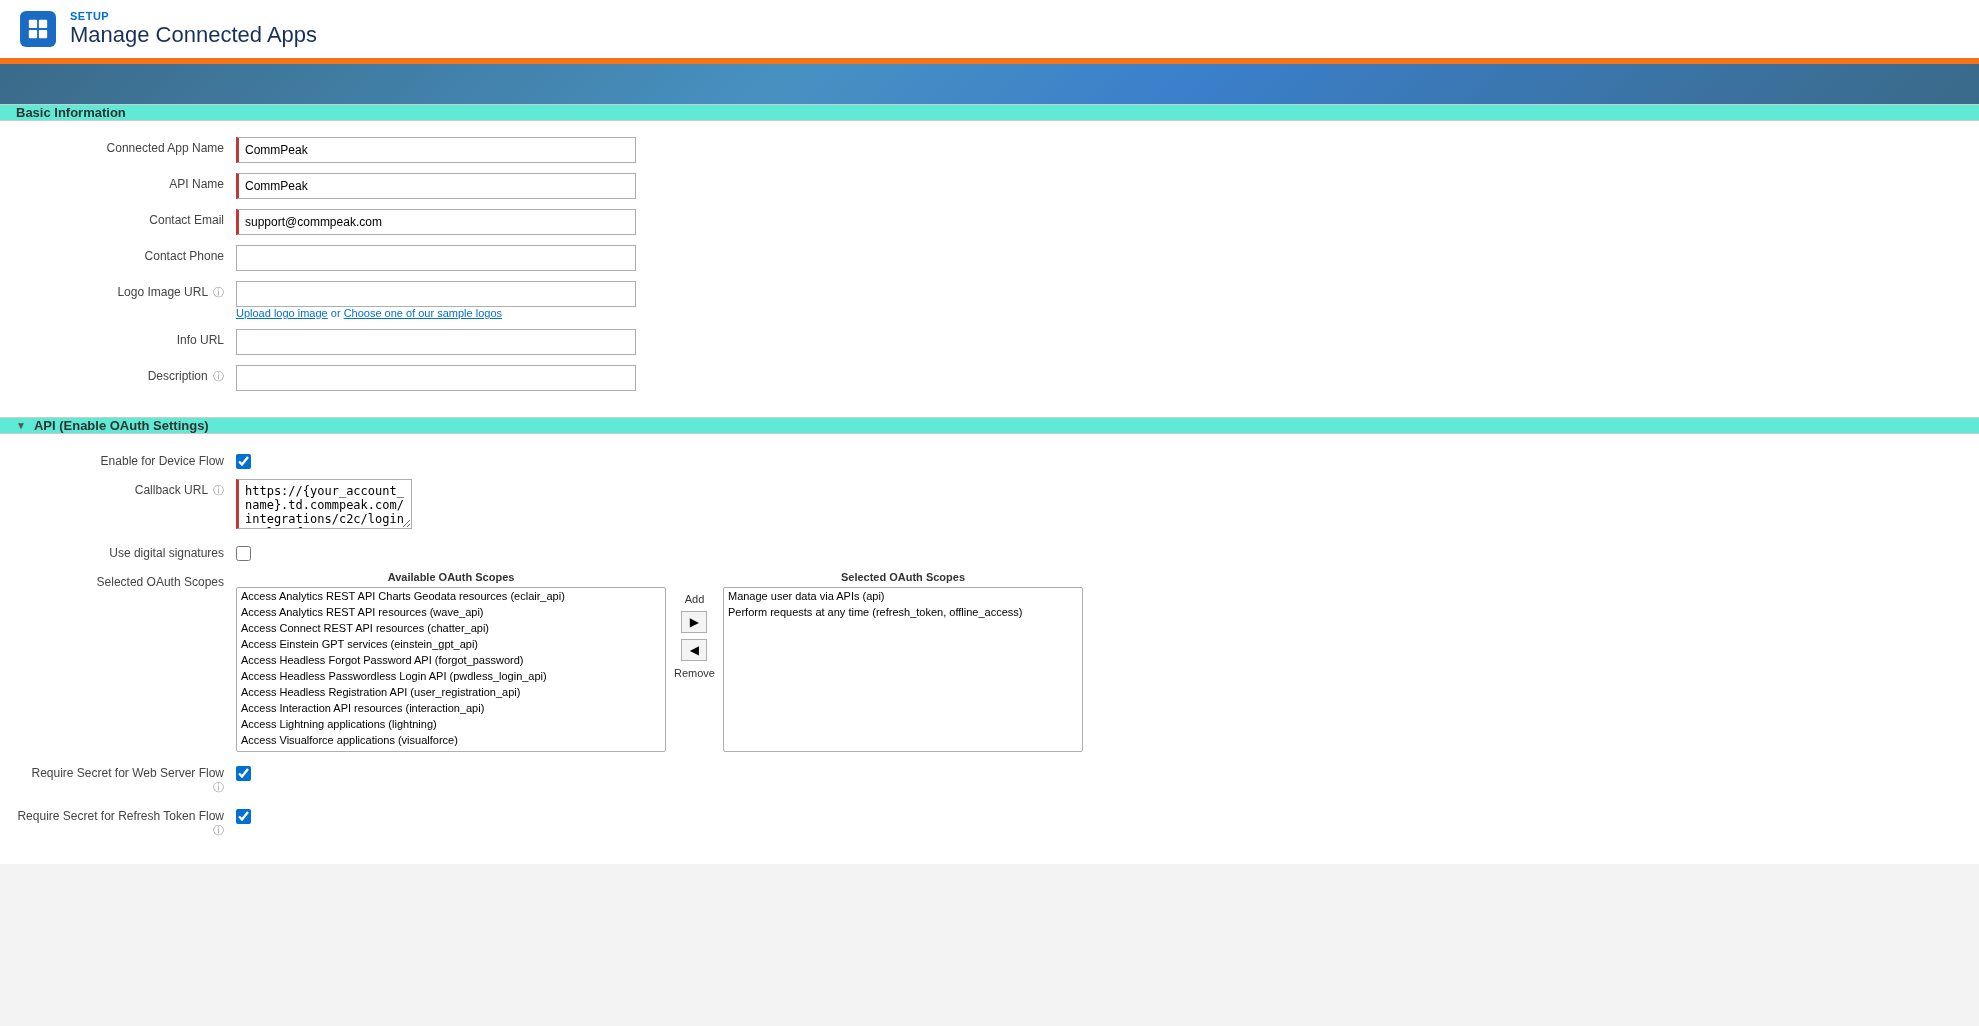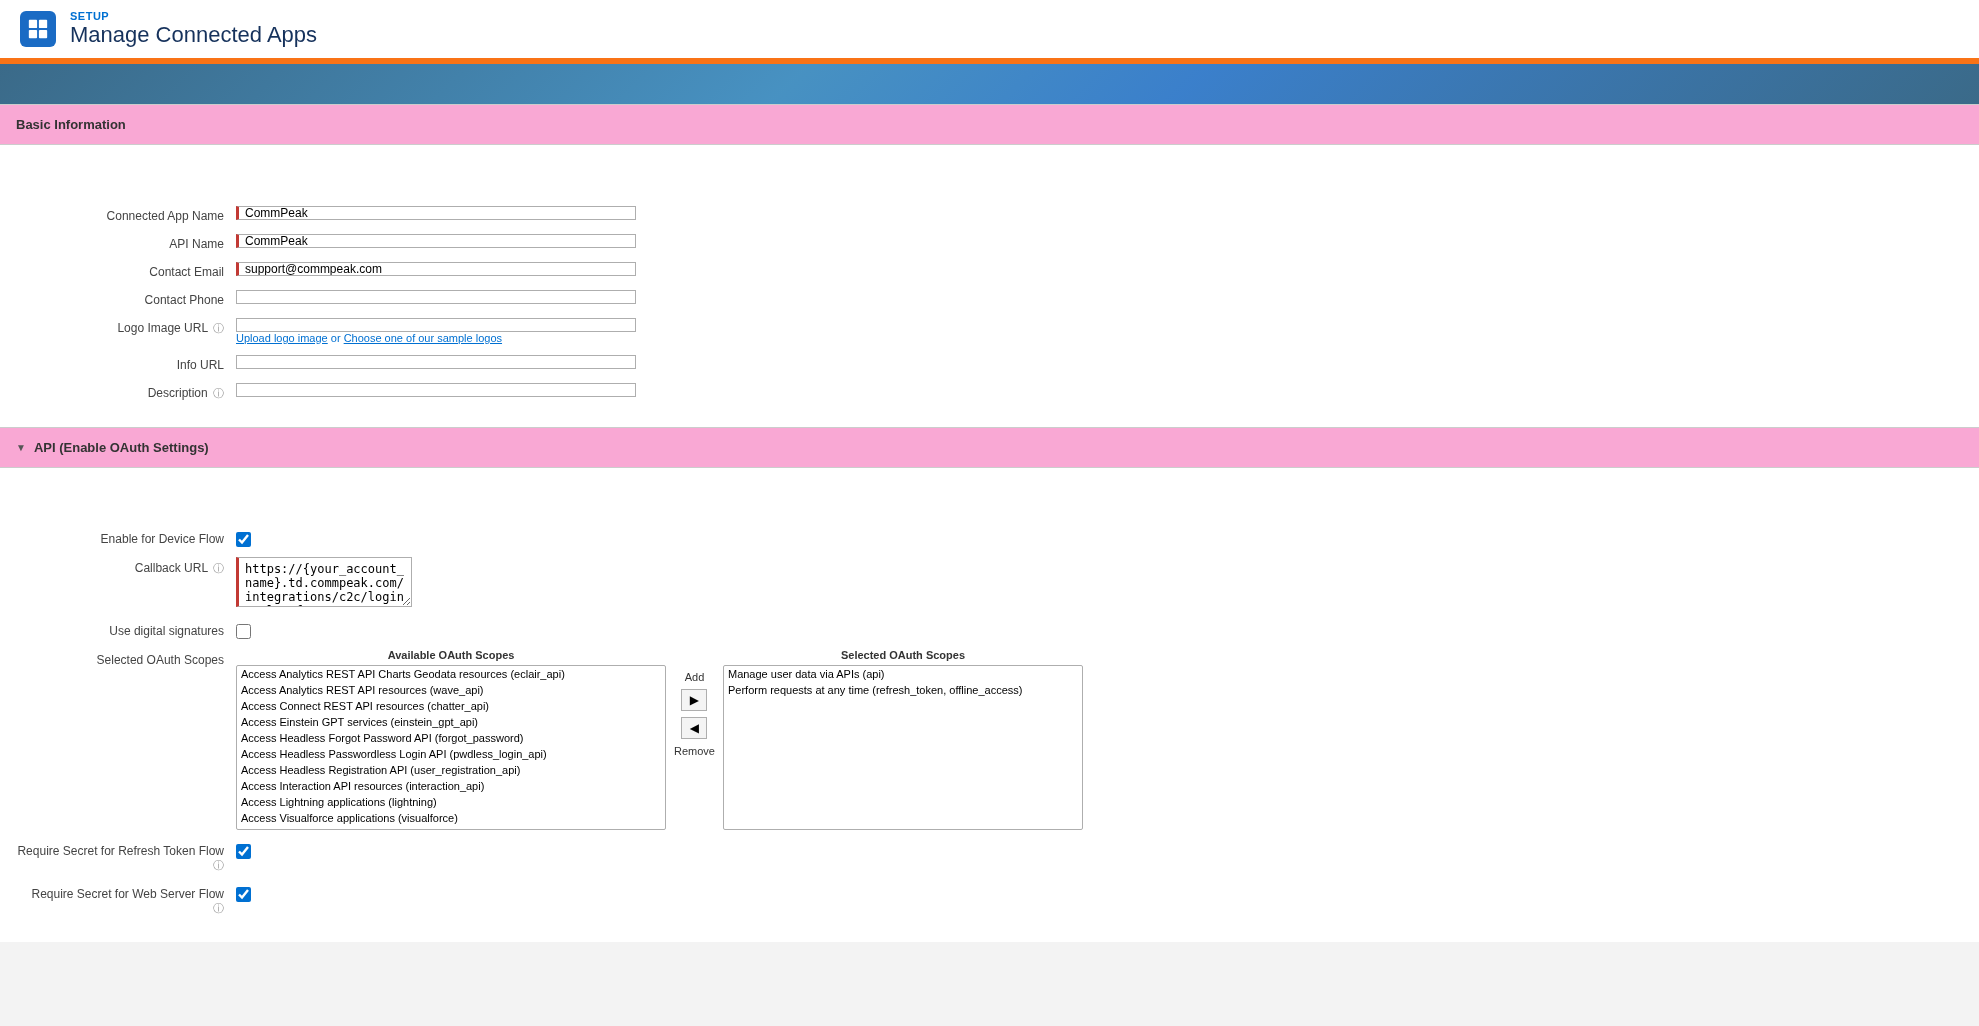--- a/index.html
+++ b/index.html
@@ -41,39 +41,38 @@
       background: linear-gradient(135deg, #1a5276 0%, #2980b9 40%, #1a6bc4 60%, #1a5276 100%);
       opacity: 0.85;
     }
 
     
     .section {
       background: #fff;
       margin-bottom: 0;
     }
     .section-header {
-      background: #f9a8d4;
-      padding: 12px 16px;
+      background: #5eead4;
+      padding: 0 16px;
       font-weight: 700;
       font-size: 13px;
       border-top: 1px solid #ccc;
       border-bottom: 1px solid #ccc;
       display: flex;
       align-items: center;
       gap: 8px;
     }
     .section-header .toggle-icon {
       font-size: 10px;
       color: #555;
     }
 
     
     .form-body {
       padding: 16px 11px 16px 0;
-      margin-top: 44px;
     }
     .form-row {
       display: flex;
       align-items: flex-start;
       margin-bottom: 10px;
       padding: 0 16px;
     }
     .form-label {
       width: 220px;
       min-width: 220px;
@@ -91,21 +90,21 @@
     .form-control {
       flex: 1;
       max-width: 400px;
     }
     .form-control input[type="text"],
     .form-control textarea {
       width: 100%;
       border: 1px solid #aeaeae;
       padding: 4px 6px;
       font-size: 12px;
-      height: 14px;
+      height: 26px;
       outline: none;
       background: #fff;
     }
     .form-control input.has-value {
       border-left: 3px solid #c23934;
     }
     .callback-textarea {
       width: 100%;
       max-width: 620px;
       height: 50px;
@@ -369,31 +368,31 @@
           <option value="Manage user data via APIs (api)">Manage user data via APIs (api)</option>
               <option value="Perform requests at any time (refresh_token, offline_access)">Perform requests at any time (refresh_token, offline_access)</option>
             </select>
         </div>
       </div>
     </div>
 
 
     <div class="form-row">
       <div class="form-label">
-        <span>Require Secret for Refresh Token Flow</span>
+        <span>Require Secret for Web Server Flow</span>
         <span class="help-icon">ⓘ</span>
       </div>
       <div class="checkbox-control">
         <input type="checkbox" checked="" style="">
       </div>
     </div>
 
     <div class="form-row">
       <div class="form-label">
-        <span>Require Secret for Web Server Flow</span>
+        <span>Require Secret for Refresh Token Flow</span>
         <span class="help-icon">ⓘ</span>
       </div>
       <div class="checkbox-control">
         <input type="checkbox" checked="" style="">
       </div>
     </div>
 
   </div>
 </div>
 

